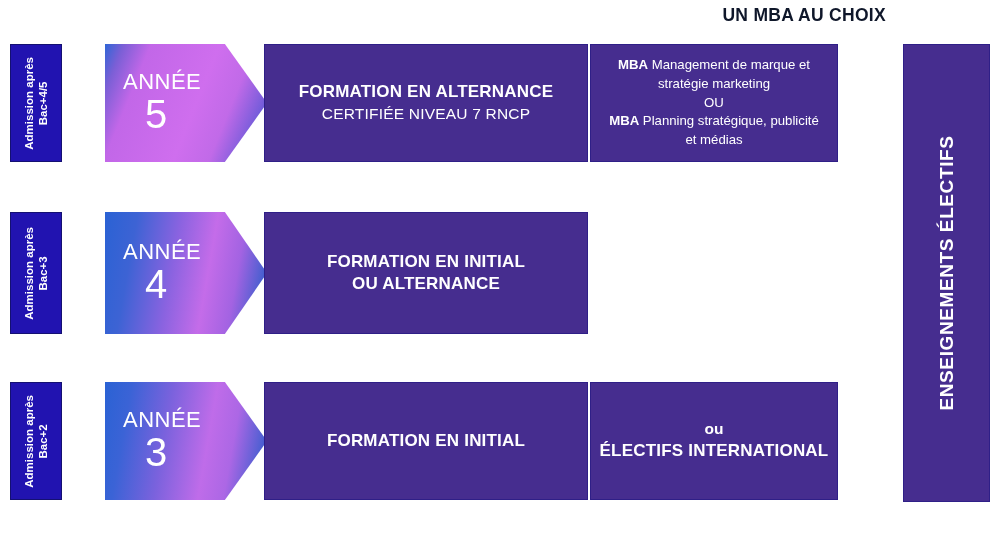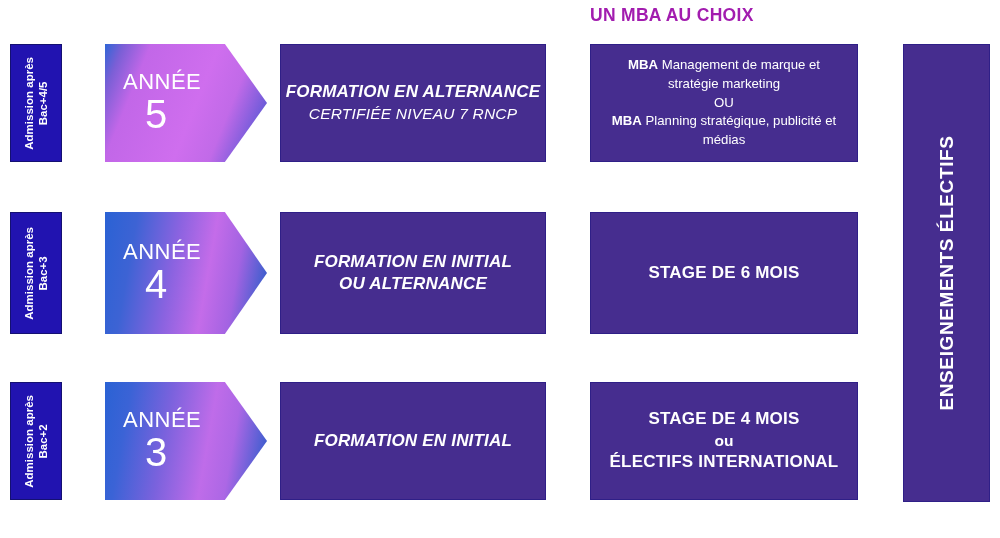--- a/index.html
+++ b/index.html
@@ -134,40 +134,40 @@
     line-height: 1.35;
     margin-top: 0;
   }
   .panel .mid-small {
     font-size: 15.5px;
     font-weight: bold;
     line-height: 1.35;
   }
 
   
-  .col-formation { left: 280px; width: 266px; font-style: italic; }
-  
-  .col-stage { left: 590px; width: 268px; }
+  .col-formation { left: 264px; width: 324px; }
+  
+  .col-stage { left: 590px; width: 248px; }
 
   
   .mba-body {
     font-size: 13.2px;
     line-height: 1.42;
     font-weight: normal;
     padding: 0 14px;
   }
   .mba-body b { font-weight: bold; }
 
   .mba-title {
     position: absolute;
     left: 590px;
     width: 296px;
     top: 5px;
-    text-align: left;
-    color: #a21caf;
+    text-align: right;
+    color: #0f172a;
     font-size: 17.5px;
     font-weight: bold;
     letter-spacing: 0.3px;
   }
 
   
   .electives {
     position: absolute;
     left: 903px;
     top: 44px;
@@ -240,42 +240,38 @@
   <div class="year-arrow arrow-g4 row2">
     <span class="year-word">ANNÉE</span>
     <span class="year-num">4</span>
   </div>
 
   <div class="panel col-formation row2">
     <div class="hdr">FORMATION EN INITIAL</div>
     <div class="hdr">OU ALTERNANCE</div>
   </div>
 
-  <div class="panel col-stage row2">
-    <div class="hdr">STAGE DE 6 MOIS</div>
-  </div>
 
   <div class="admission-box adm3">
     <div class="admission-inner">
       <span class="l1">Admission après</span>
       <span class="l2">Bac+2</span>
     </div>
   </div>
 
   <div class="year-arrow arrow-g3 row3">
     <span class="year-word">ANNÉE</span>
     <span class="year-num">3</span>
   </div>
 
   <div class="panel col-formation row3">
     <div class="hdr">FORMATION EN INITIAL</div>
   </div>
 
   <div class="panel col-stage row3">
-    <div class="hdr">STAGE DE 4 MOIS</div>
     <div class="mid-small">ou</div>
     <div class="hdr">ÉLECTIFS INTERNATIONAL</div>
   </div>
 
   <div class="electives">
     <span>ENSEIGNEMENTS ÉLECTIFS</span>
   </div>
 
 </div>
 

